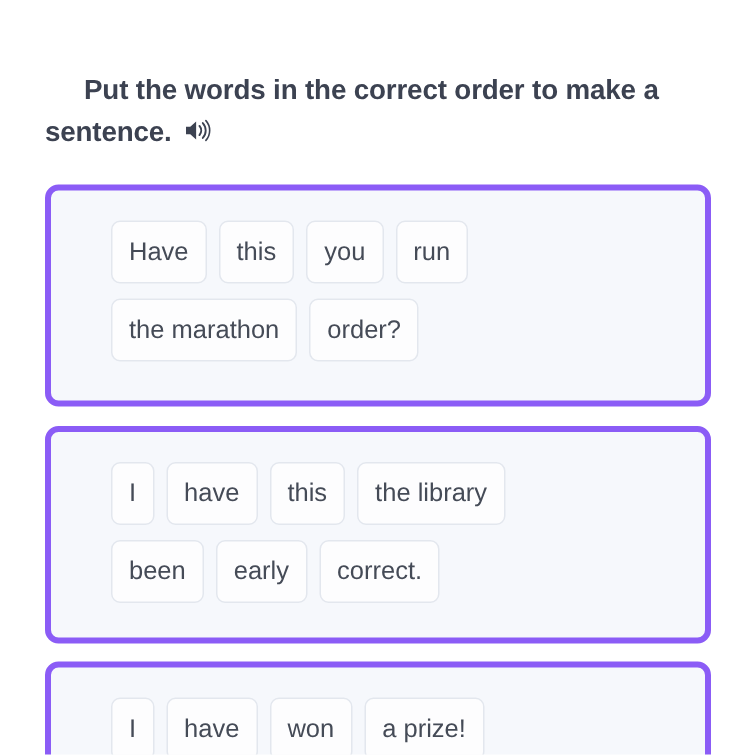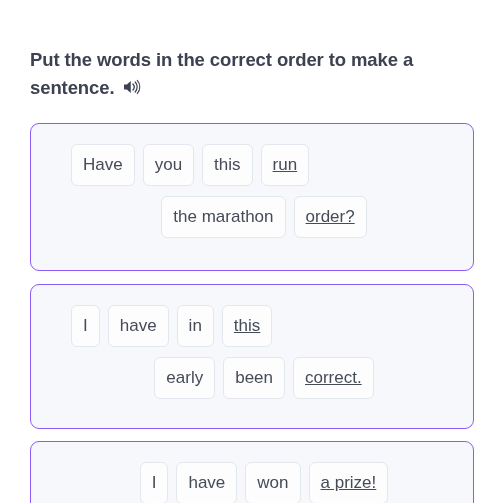--- a/index.html
+++ b/index.html
@@ -29,20 +29,21 @@
     top: 46px;
     width: 430px;
     font-size: 18.5px;
     font-weight: bold;
     color: #3c4251;
     line-height: 1.52;
     letter-spacing: -0.1px;
   }
   .prompt-text {
     display: inline;
+    margin-left: 26px;
   }
   .speaker-btn {
     display: inline-block;
     vertical-align: -1px;
     margin-left: 9px;
     width: 18px;
     height: 16px;
     cursor: pointer;
     line-height: 0;
   }
@@ -50,58 +51,56 @@
     display: block;
   }
 
   
   .card {
     position: absolute;
     left: 30px;
     width: 444px;
     box-sizing: border-box;
     background: #f6f8fc;
-    border: 1px solid #8b5cf6;
+    border: 4px solid #8b5cf6;
     border-radius: 9px;
   }
   #card-0 { top: 123px; height: 148px; }
   #card-1 { top: 284px; height: 145px; }
   #card-2 { top: 441px; height: 148px; }
 
   .tile-rows {
     padding: 20px 0 0 40px;
   }
   .tile-row {
     display: flex;
     flex-wrap: nowrap;
     align-items: flex-start;
     margin-bottom: 10px;
   }
   .tile-row:last-child {
     margin-bottom: 0;
-    justify-content: center;
   }
 
   .tile {
     background: #fdfdfe;
     border: 1px solid #e3e7ee;
     border-radius: 6px;
     color: #454b57;
     font-size: 17px;
     font-family: "Liberation Sans", sans-serif;
     line-height: 1;
     padding: 11px 11px 12px 11px;
     margin-right: 8px;
     white-space: nowrap;
     cursor: pointer;
     box-sizing: border-box;
   }
   .tile:last-child {
     margin-right: 16px;
-    text-decoration: underline;
   }
 </style>
 </head>
 <body>
 
 <div class="page">
 
   <div class="prompt">
     <span class="prompt-text">Put the words in the correct order to make a sentence.</span><span class="speaker-btn">
       <svg viewBox="0 0 20 18" width="18" height="16" aria-hidden="true">
@@ -110,42 +109,42 @@
         <path d="M13.6 3.4 a8.3 8.3 0 0 1 0 11.2" stroke="#3c4251" stroke-width="1.4" fill="none" stroke-linecap="round"></path>
         <path d="M15.9 1.6 a11 11 0 0 1 0 14.8" stroke="#3c4251" stroke-width="1.2" fill="none" stroke-linecap="round"></path>
       </svg>
     </span>
   </div>
 
   <div class="card" id="card-0">
     <div class="tile-rows">
       <div class="tile-row">
         <div class="tile">Have</div>
+        <div class="tile">this</div>
         <div class="tile">you</div>
-        <div class="tile">this</div>
         <div class="tile">run</div>
       </div>
       <div class="tile-row">
         <div class="tile">the marathon</div>
         <div class="tile">order?</div>
       </div>
     </div>
   </div>
 
   <div class="card" id="card-1">
     <div class="tile-rows">
       <div class="tile-row">
         <div class="tile">I</div>
         <div class="tile">have</div>
-        <div class="tile">in</div>
         <div class="tile">this</div>
+        <div class="tile">the library</div>
       </div>
       <div class="tile-row">
+        <div class="tile">been</div>
         <div class="tile">early</div>
-        <div class="tile">been</div>
         <div class="tile">correct.</div>
       </div>
     </div>
   </div>
 
   <div class="card" id="card-2">
     <div class="tile-rows">
       <div class="tile-row">
         <div class="tile">I</div>
         <div class="tile">have</div>

